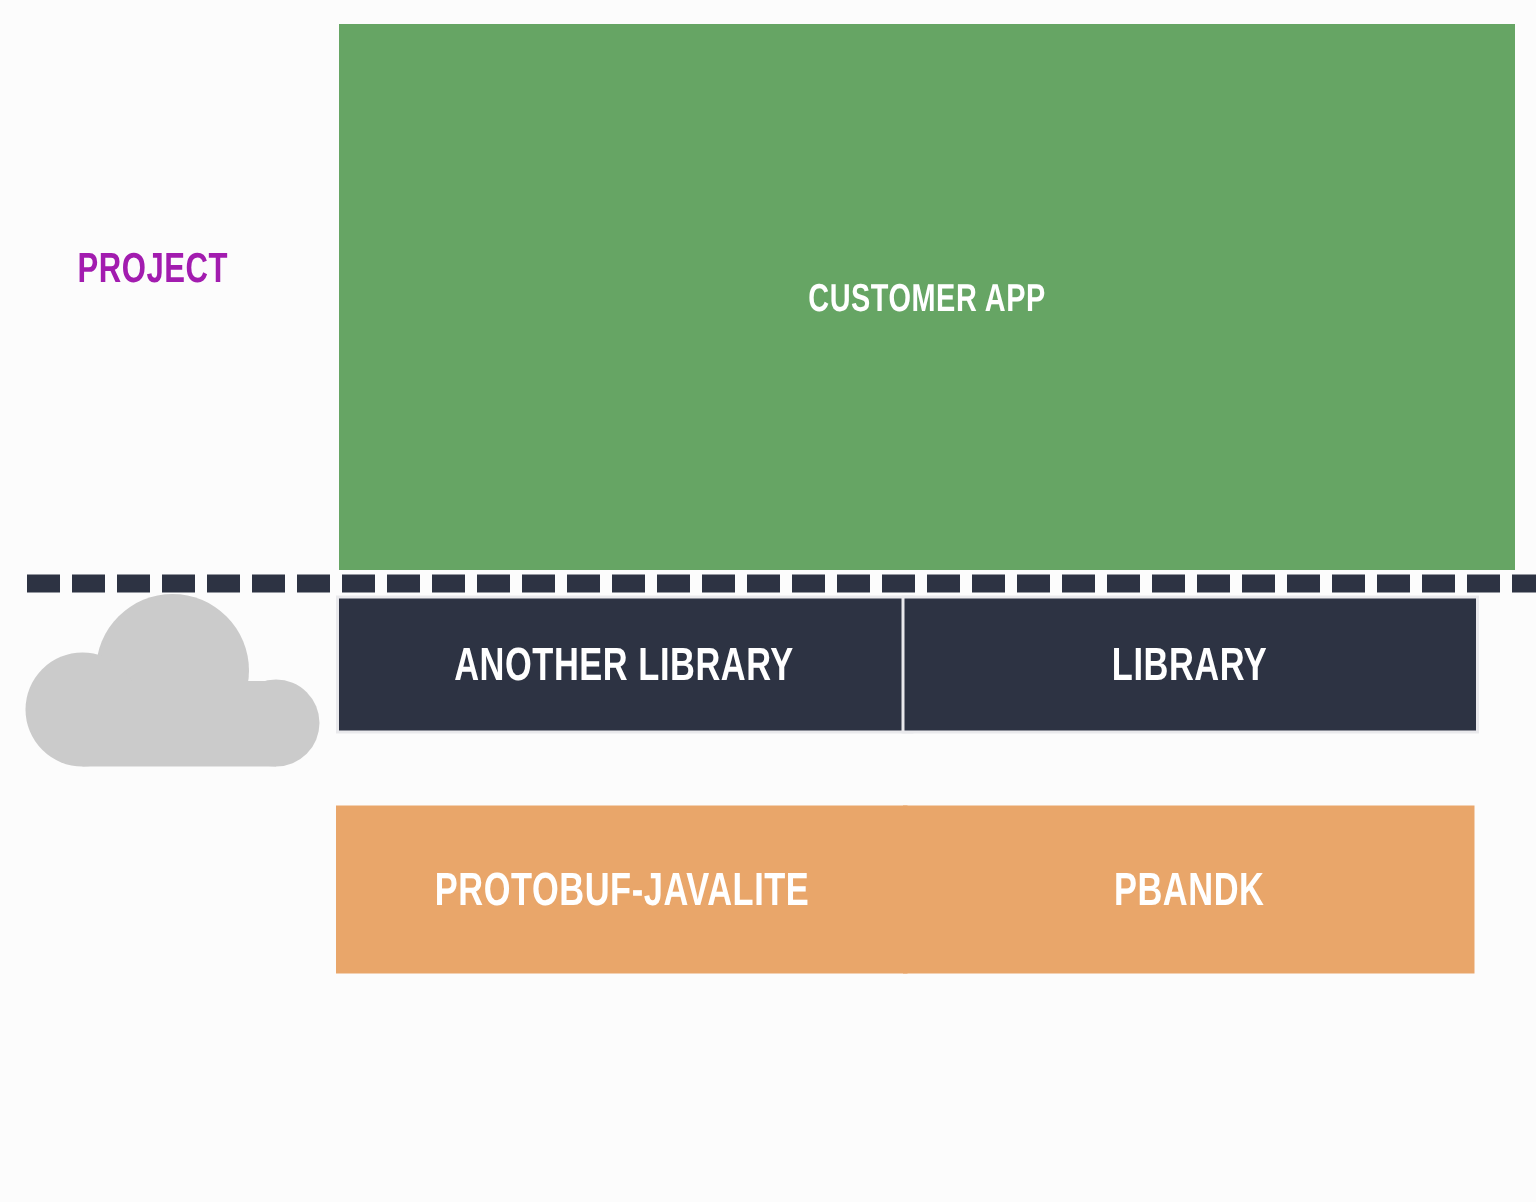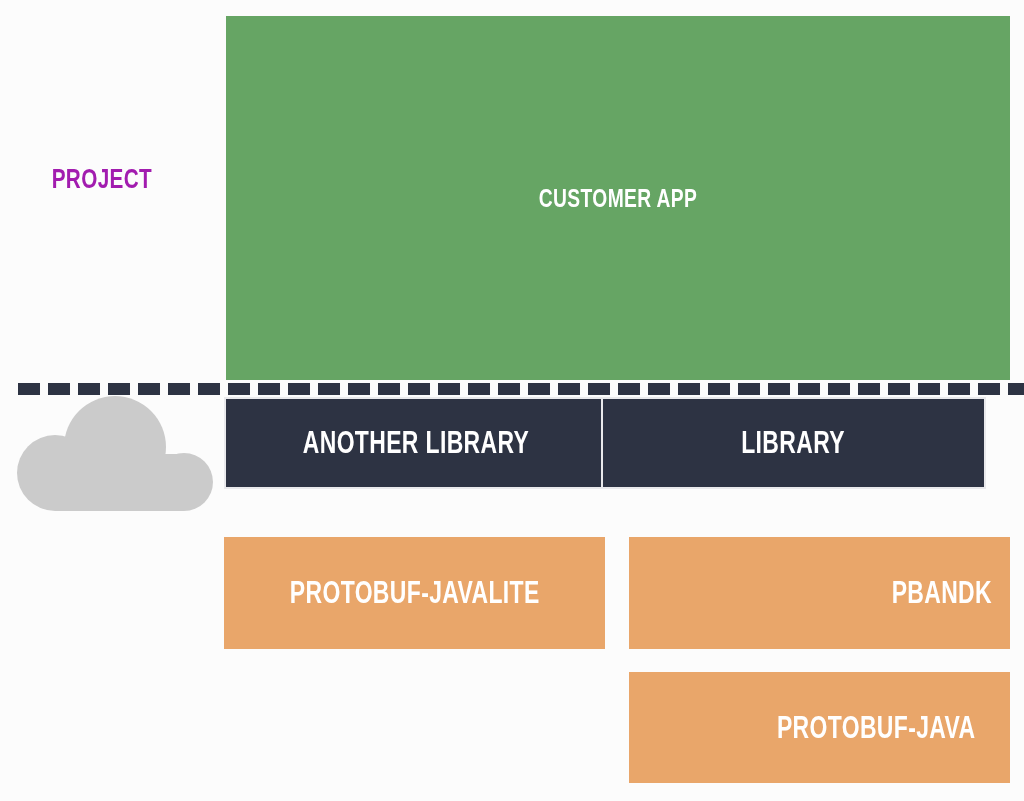--- a/index.html
+++ b/index.html
@@ -45,21 +45,21 @@
   .navy-box.col1 { left: 226px; }
   .navy-box.col2 { left: 603px; }
   .orange-box {
     background: #e9a66a;
     width: 381px;
     font-size: 31px;
   }
   .orange-box.row1 { top: 537px; height: 112px; }
   .orange-box.row2 { top: 672px; height: 111px; }
   .orange-box.col1 { left: 224px; }
-  .orange-box.col2 { left: 629px; justify-content: flex-end; }
+  .orange-box.col2 { left: 602px; }
   .side-label {
     position: absolute;
     left: 0; width: 204px;
     top: 164px; height: 30px;
     display: flex; align-items: center; justify-content: center;
     color: #a21caf;
     font-weight: bold;
     font-size: 28px;
   }
   .dashed-divider {
@@ -121,17 +121,14 @@
     <span class="lbl">LIBRARY</span>
   </div>
 
   <div class="box orange-box row1 col1">
     <span class="lbl">PROTOBUF-JAVALITE</span>
   </div>
   <div class="box orange-box row1 col2">
     <span class="lbl">PBANDK</span>
   </div>
 
-  <div class="box orange-box row2 col2">
-    <span class="lbl">PROTOBUF-JAVA</span>
-  </div>
 
 </div>
 
 </body></html>

